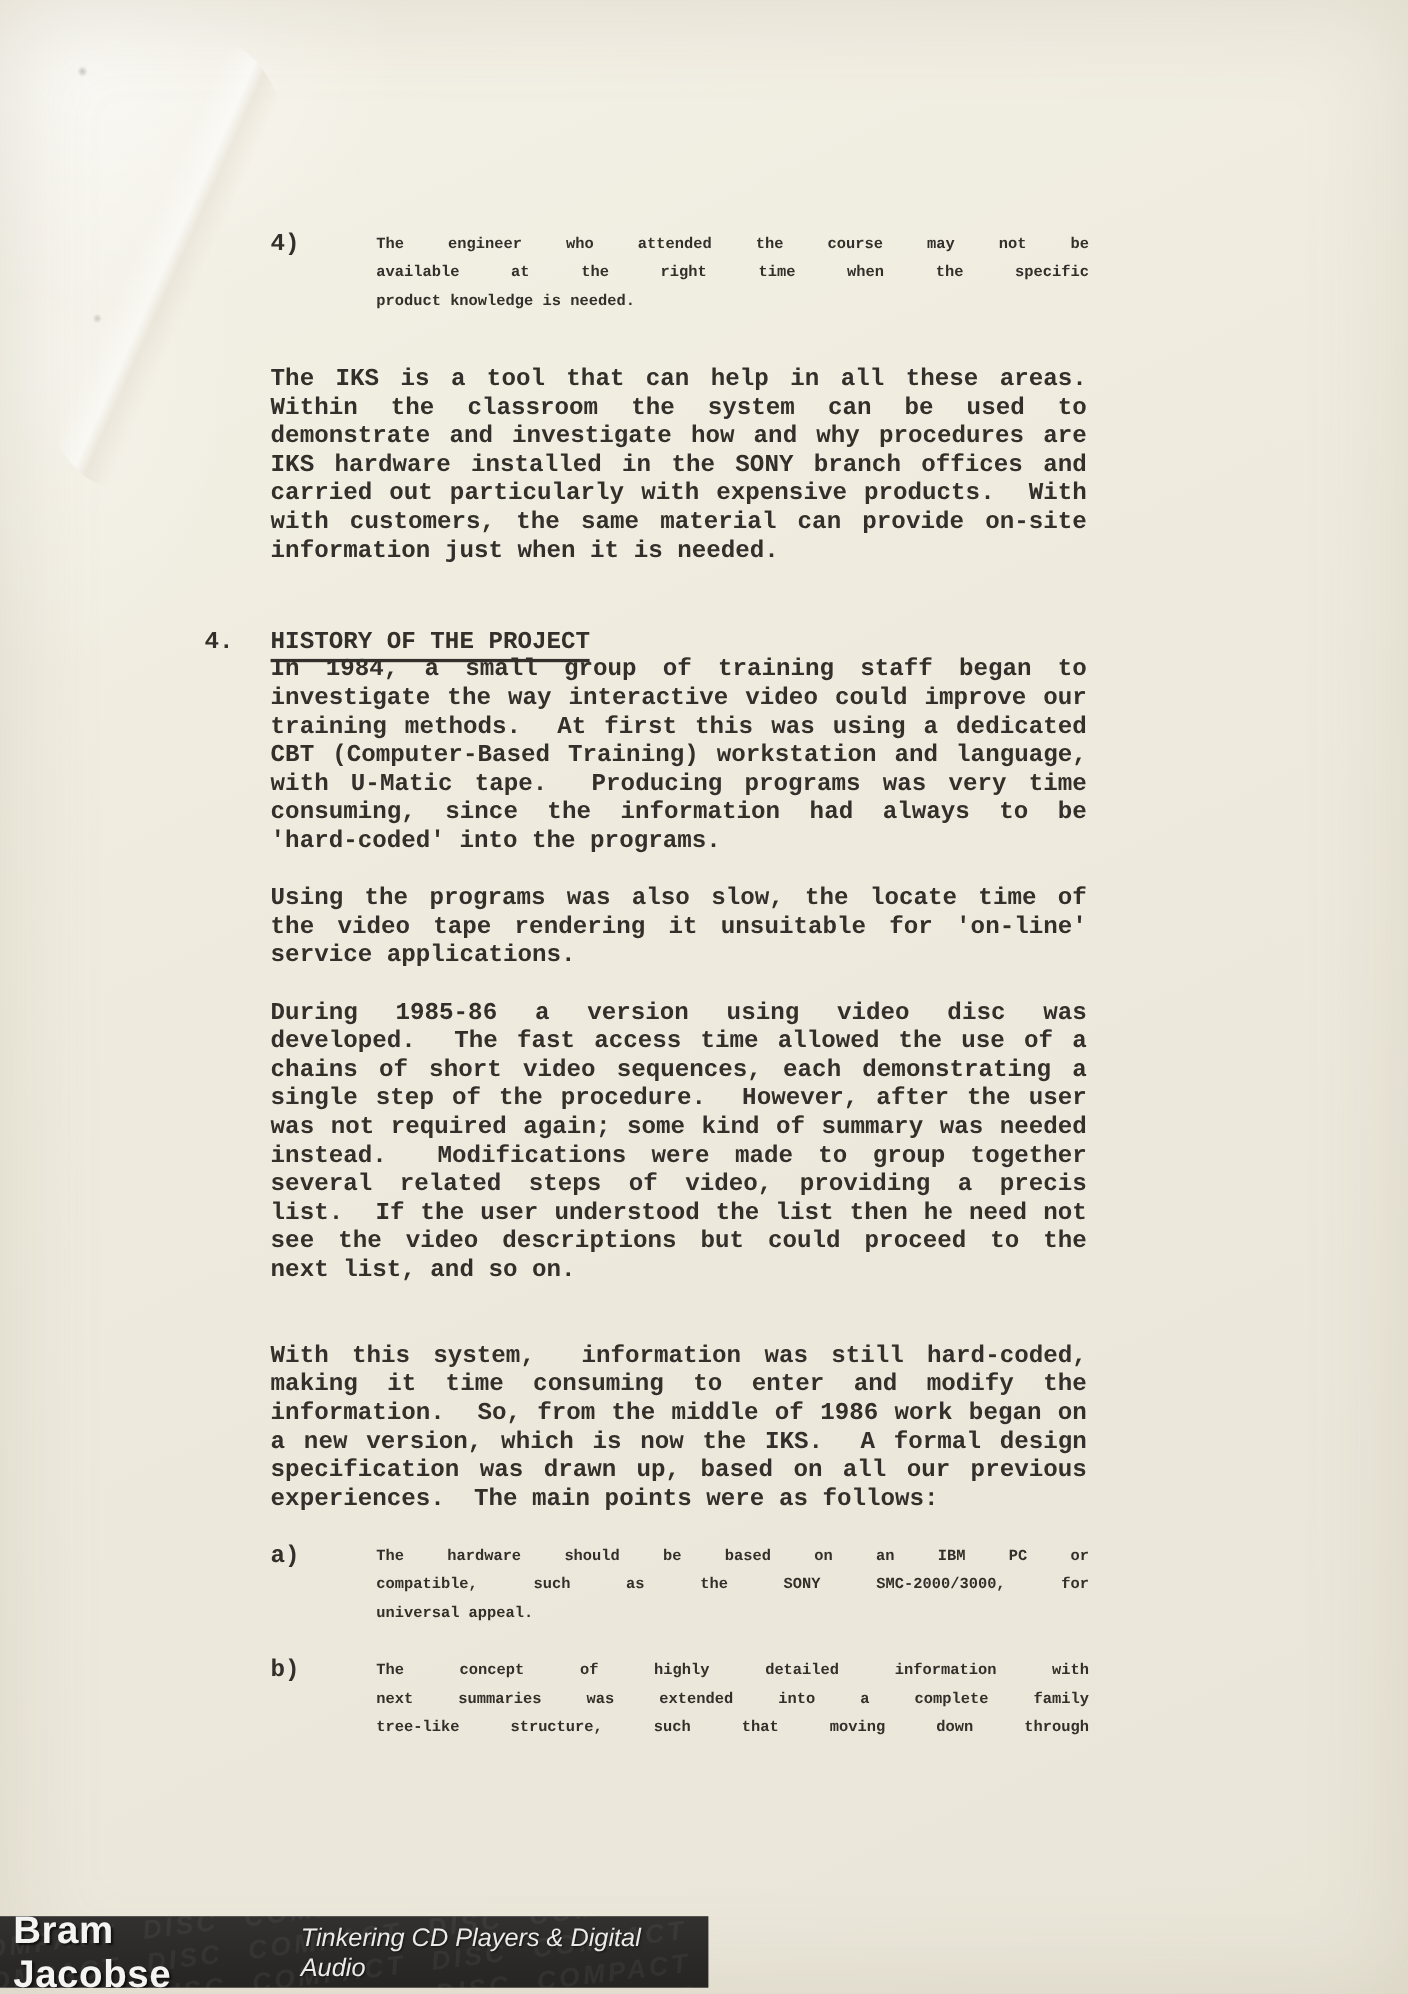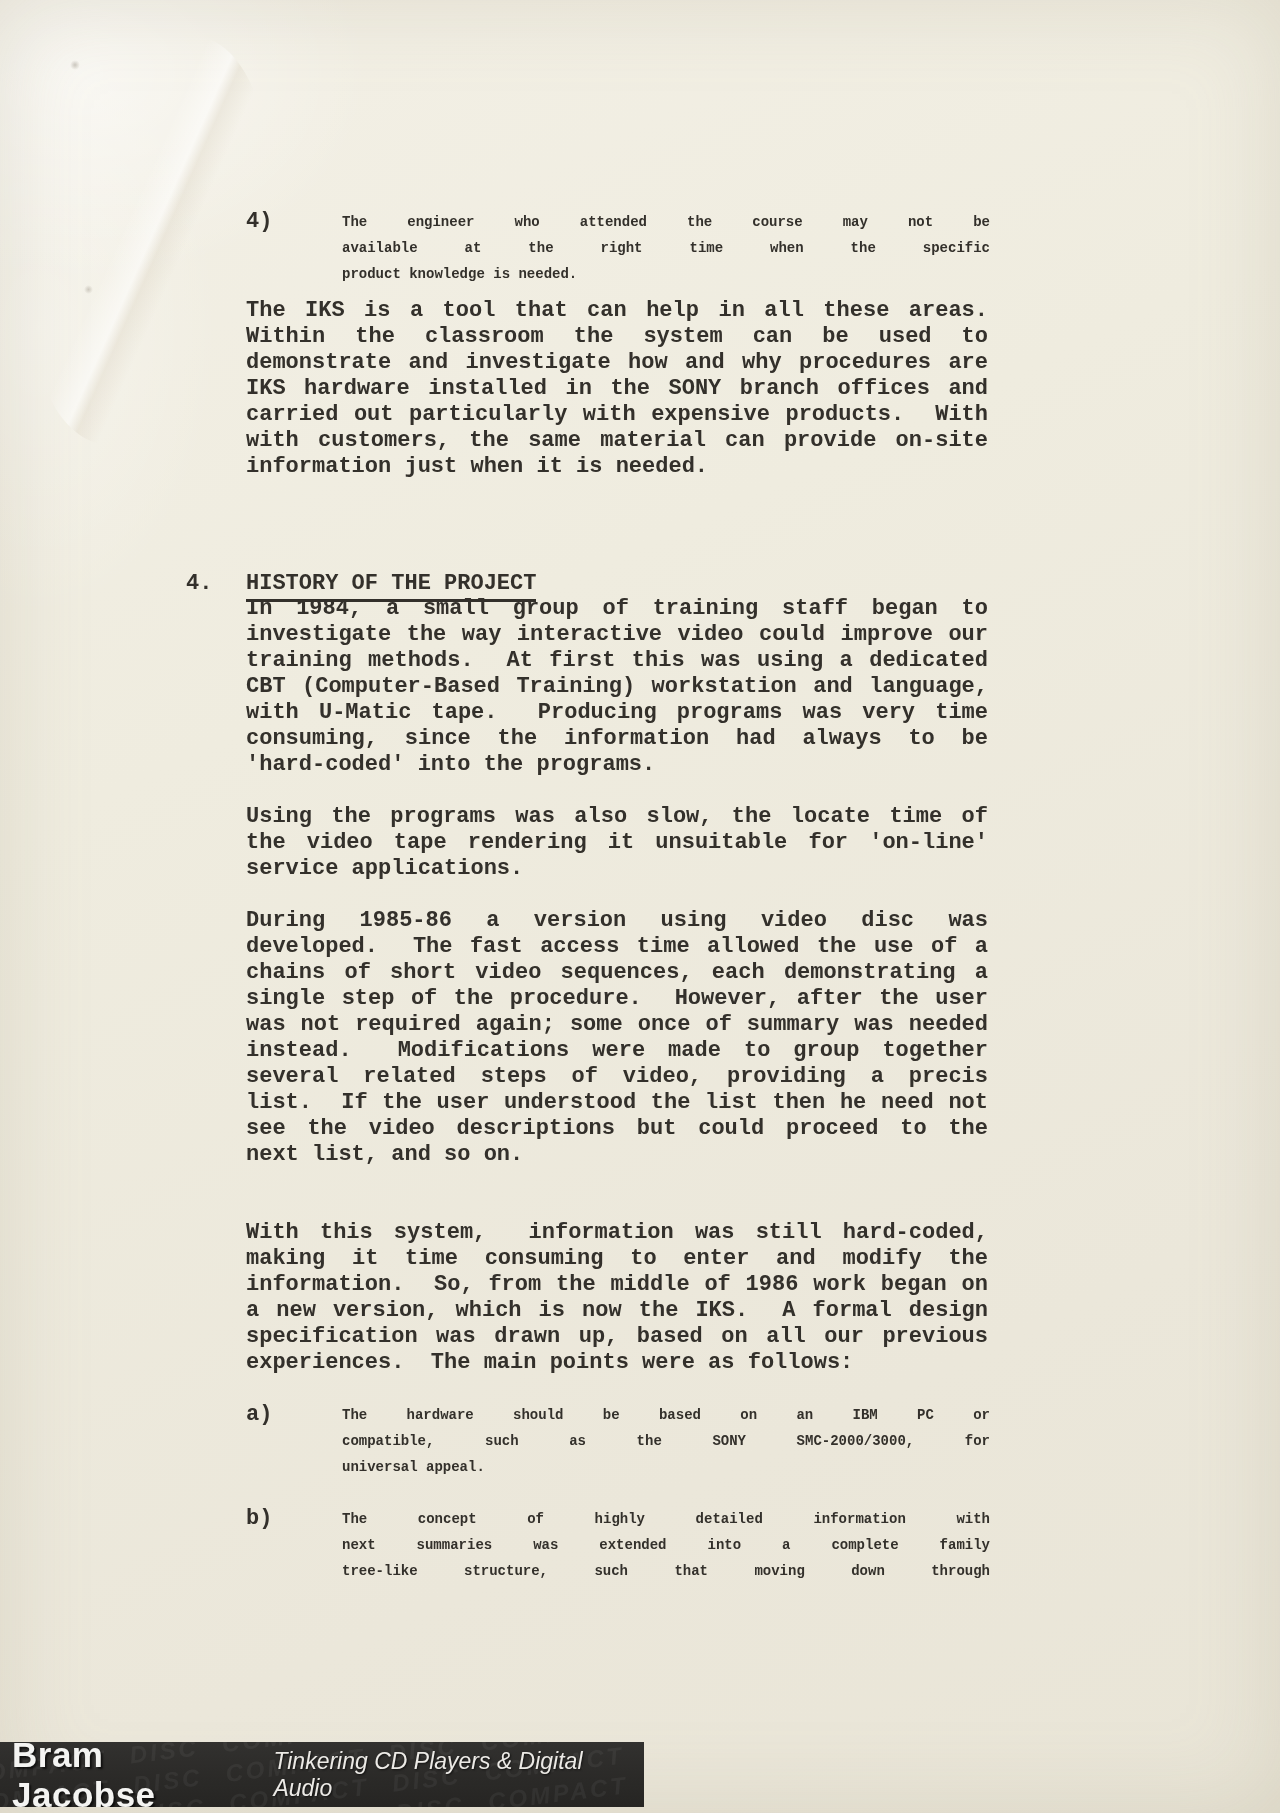--- a/index.html
+++ b/index.html
@@ -64,21 +64,21 @@
 
   <div class="block item" style="top:209px">
     <div class="ilabel">4)</div>
     <div class="itext">
         <div class="line j">The engineer who attended the course may not be</div>
         <div class="line j">available at the right time when the specific</div>
         <div class="line">product knowledge is needed.</div>
       </div>
   </div>
 
-  <div class="block" style="top:298px">
+  <div class="block" style="top:332px">
       <div class="line j">The IKS is a tool that can help in all these areas.</div>
       <div class="line j">Within the classroom the system can be used to</div>
       <div class="line j">demonstrate and investigate how and why procedures are</div>
       <div class="line j">IKS hardware installed in the SONY branch offices and</div>
       <div class="line j">carried out particularly with expensive products.&nbsp; With</div>
       <div class="line j">with customers, the same material can provide on-site</div>
       <div class="line">information just when it is needed.</div>
     </div>
 
   <div class="block heading" style="top:571px">
@@ -99,21 +99,21 @@
       <div class="line j">Using the programs was also slow, the locate time of</div>
       <div class="line j">the video tape rendering it unsuitable for 'on-line'</div>
       <div class="line">service applications.</div>
     </div>
 
   <div class="block" style="top:908px">
       <div class="line j">During 1985-86 a version using video disc was</div>
       <div class="line j">developed.&nbsp; The fast access time allowed the use of a</div>
       <div class="line j">chains of short video sequences, each demonstrating a</div>
       <div class="line j">single step of the procedure.&nbsp; However, after the user</div>
-      <div class="line j">was not required again; some once of summary was needed</div>
+      <div class="line j">was not required again; some kind of summary was needed</div>
       <div class="line j">instead.&nbsp; Modifications were made to group together</div>
       <div class="line j">several related steps of video, providing a precis</div>
       <div class="line j">list.&nbsp; If the user understood the list then he need not</div>
       <div class="line j">see the video descriptions but could proceed to the</div>
       <div class="line">next list, and so on.</div>
     </div>
 
   <div class="block" style="top:1220px">
       <div class="line j">With this system,&nbsp; information was still hard-coded,</div>
       <div class="line j">making it time consuming to enter and modify the</div>

